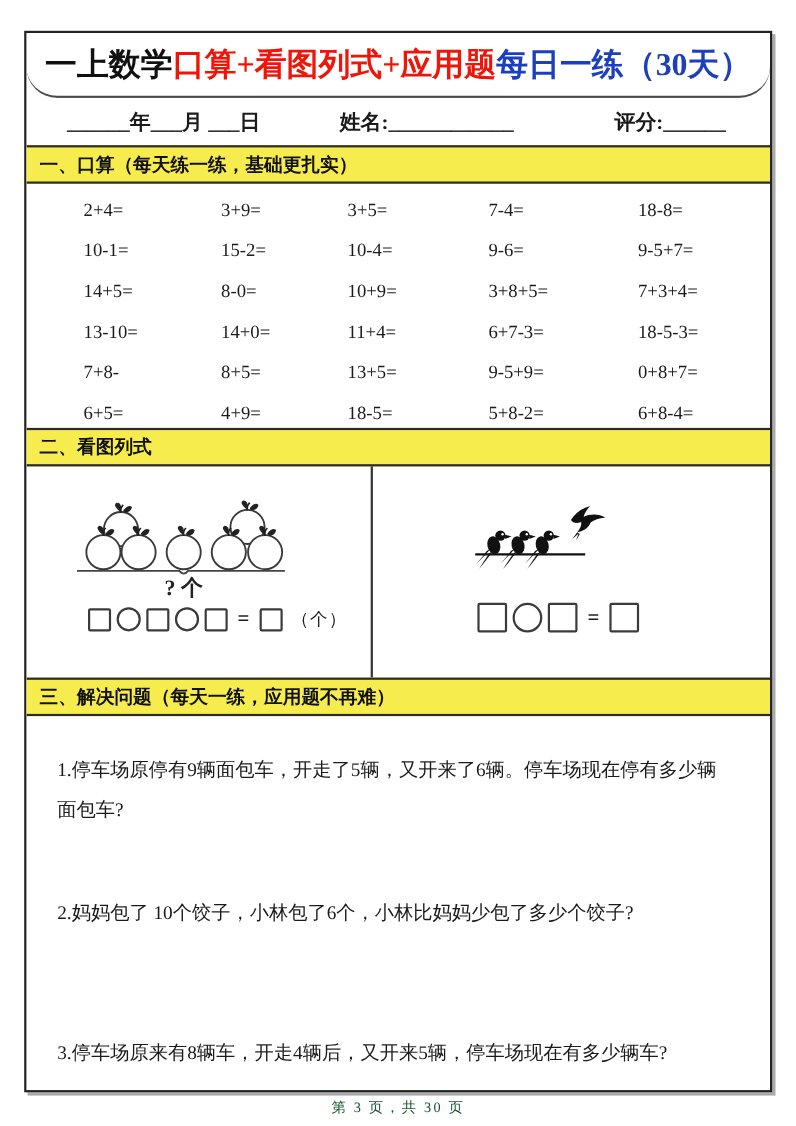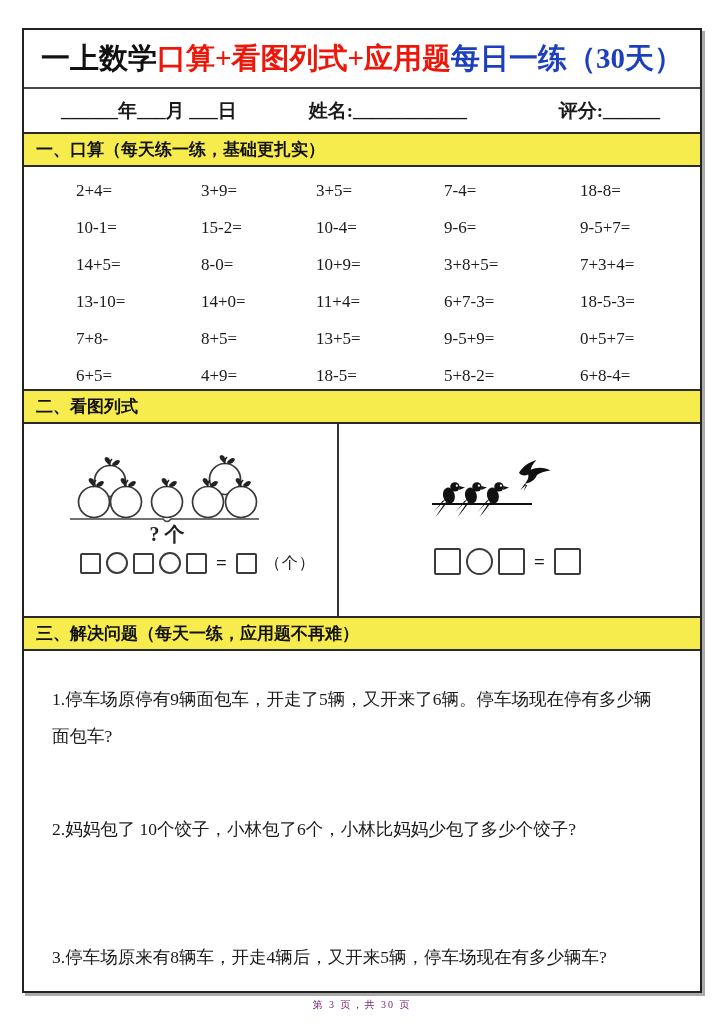--- a/index.html
+++ b/index.html
@@ -4,21 +4,21 @@
 <style>
   html,body{margin:0;padding:0;}
   body{width:724px;height:1024px;background:#ffffff;position:relative;
        font-family:"Liberation Serif","DejaVu Serif",serif;color:#1a1a1a;}
   .page{position:absolute;inset:0;background:#fff;}
   .box{position:absolute;left:22px;top:28px;width:680px;height:965px;
        box-sizing:border-box;border:2px solid #222;background:#fff;
        box-shadow:3px 3px 0 var(--shadow-gray,#aaa);
        display:flex;flex-direction:column;overflow:hidden;}
   .title-row{height:57px;flex:0 0 57px;display:flex;align-items:center;justify-content:center;
-       border-bottom:2px solid #4a4a4a;font-size:29px;font-weight:bold;letter-spacing:0px;white-space:nowrap;}
+       border-bottom:2px solid #4a4a4a;font-size:29px;font-weight:bold;letter-spacing:0px;white-space:nowrap;border-radius:28px;}
   .t-black{color:#111;}
   .t-red{color:var(--title-red,#ee1509);}
   .t-blue{color:var(--title-blue,#1c3fbe);}
   .date-row{height:43px;flex:0 0 43px;display:flex;align-items:center;
        font-size:19px;font-weight:bold;padding:0 40px 0 37px;box-sizing:border-box;white-space:nowrap;}
   .name-group{margin-left:72px;}
   .score-group{margin-left:auto;}
   .band{flex:0 0 31px;height:31px;background:var(--band-yellow,#f7ec4d);
        border-top:2px solid #2a2a2a;border-bottom:2px solid #2a2a2a;
        display:flex;align-items:center;padding-left:12px;
@@ -43,21 +43,21 @@
   .lg .sq{width:27px;height:27px;border-width:2.5px;}
   .lg .ci{width:27px;height:27px;border-width:2.5px;}
   .eq-sign{font-weight:bold;font-size:19px;margin:0 4px;}
   .unit{font-size:16px;margin-left:8px;letter-spacing:1px;}
   .wp-area{flex:1;padding:0 42px 0 28px;box-sizing:border-box;font-size:17.5px;}
   .word-problem{line-height:2.1;}
   .wp1{margin-top:30px;}
   .wp2{margin-top:56px;}
   .wp3{margin-top:92px;}
   .footer{position:absolute;left:0;right:0;top:998px;text-align:center;
-       font-size:10px;color:#701a75;letter-spacing:2px;}
+       font-size:13px;color:#14532d;letter-spacing:2px;}
 </style>
 </head>
 <body>
 
 <div class="page">
   <div class="box">
 
     <div class="title-row">
       <span class="t-black">一上数学</span>
         <span class="t-red">口算+看图列式+应用题</span>
@@ -90,21 +90,21 @@
         <div class="oral-cell">7+3+4=</div>
         <div class="oral-cell">13-10=</div>
         <div class="oral-cell">14+0=</div>
         <div class="oral-cell">11+4=</div>
         <div class="oral-cell">6+7-3=</div>
         <div class="oral-cell">18-5-3=</div>
         <div class="oral-cell">7+8-</div>
         <div class="oral-cell">8+5=</div>
         <div class="oral-cell">13+5=</div>
         <div class="oral-cell">9-5+9=</div>
-        <div class="oral-cell">0+5+7=</div>
+        <div class="oral-cell">0+8+7=</div>
         <div class="oral-cell">6+5=</div>
         <div class="oral-cell">4+9=</div>
         <div class="oral-cell">18-5=</div>
         <div class="oral-cell">5+8-2=</div>
         <div class="oral-cell">6+8-4=</div>
       </div>
 
     <div class="band">二、看图列式</div>
 
     <div class="pics-row">

